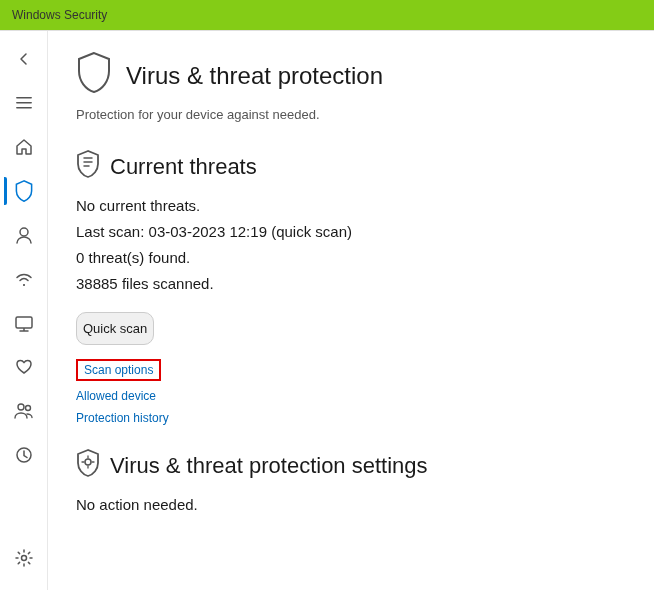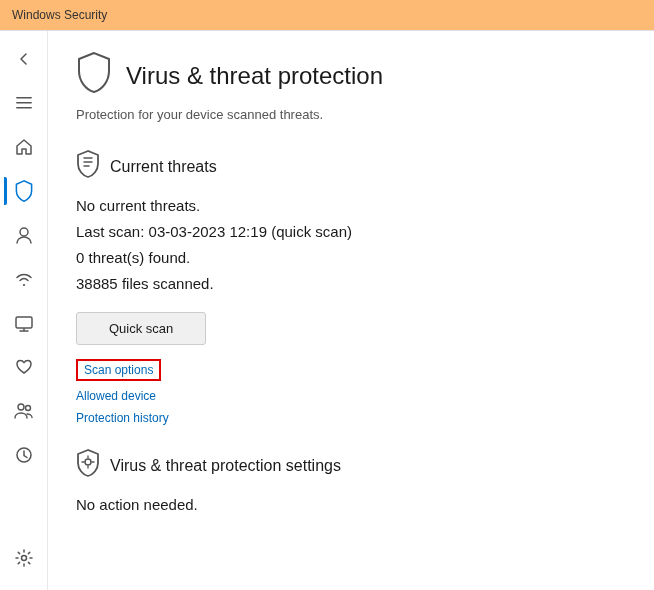--- a/index.html
+++ b/index.html
@@ -7,21 +7,21 @@
       font-family: 'Segoe UI', Arial, sans-serif;
       background: #f3f3f3;
       width: 654px;
       height: 590px;
       overflow: hidden;
       display: flex;
       flex-direction: column;
     }
 
     .title-bar {
-      background: #fdba74;
+      background: #84cc16;
       padding: 8px 12px;
       font-size: 12px;
       color: #333;
       border-bottom: 1px solid #e0e0e0;
       display: flex;
       align-items: center;
       gap: 8px;
     }
 
     .app-layout {
@@ -120,40 +120,40 @@
       gap: 10px;
       margin-bottom: 10px;
     }
 
     .section-icon {
       font-size: 22px;
       color: #555;
     }
 
     .section-title {
-      font-size: 16px;
+      font-size: 22px;
       font-weight: 400;
       color: #1a1a1a;
       text-align: right;
     }
 
     .info-text {
       font-size: 15px;
       color: #1a1a1a;
       line-height: 1.6;
       margin-bottom: 2px;
     }
 
     
     .quick-scan-btn {
       display: inline-block;
-      padding: 8px 32px;
+      padding: 8px 6px;
       background: #f0f0f0;
       border: 1px solid #ccc;
-      border-radius: 3px;
+      border-radius: 10px;
       font-size: 13px;
       cursor: pointer;
       color: #1a1a1a;
       margin-top: 14px;
       margin-bottom: 14px;
     }
 
     
     .link-item {
       display: block;
@@ -259,21 +259,21 @@
   <main class="main-content">
 
     <div class="page-header">
       <div class="page-header-icon">
         <svg width="36" height="42" viewBox="0 0 36 42" fill="none">
           <path d="M18 2L3 8V20C3 30 9.5 38.5 18 41C26.5 38.5 33 30 33 20V8L18 2Z" stroke="#555" stroke-width="2" fill="none"></path>
         </svg>
       </div>
       <h1 class="page-title">Virus &amp; threat protection</h1>
     </div>
-    <p class="page-subtitle">Protection for your device scanned threats.</p>
+    <p class="page-subtitle">Protection for your device against needed.</p>
 
     <div class="section">
       <div class="section-header">
         <div class="section-icon">
           <svg width="24" height="28" viewBox="0 0 24 28" fill="none">
             <path d="M12 1L2 5V14C2 20 6.5 25.5 12 27C17.5 25.5 22 20 22 14V5L12 1Z" stroke="#555" stroke-width="1.8" fill="none"></path>
             <path d="M8 8L16 8M8 12H16M8 16H13" stroke="#555" stroke-width="1.5" stroke-linecap="round"></path>
           </svg>
         </div>
         <h2 class="section-title">Current threats</h2>

